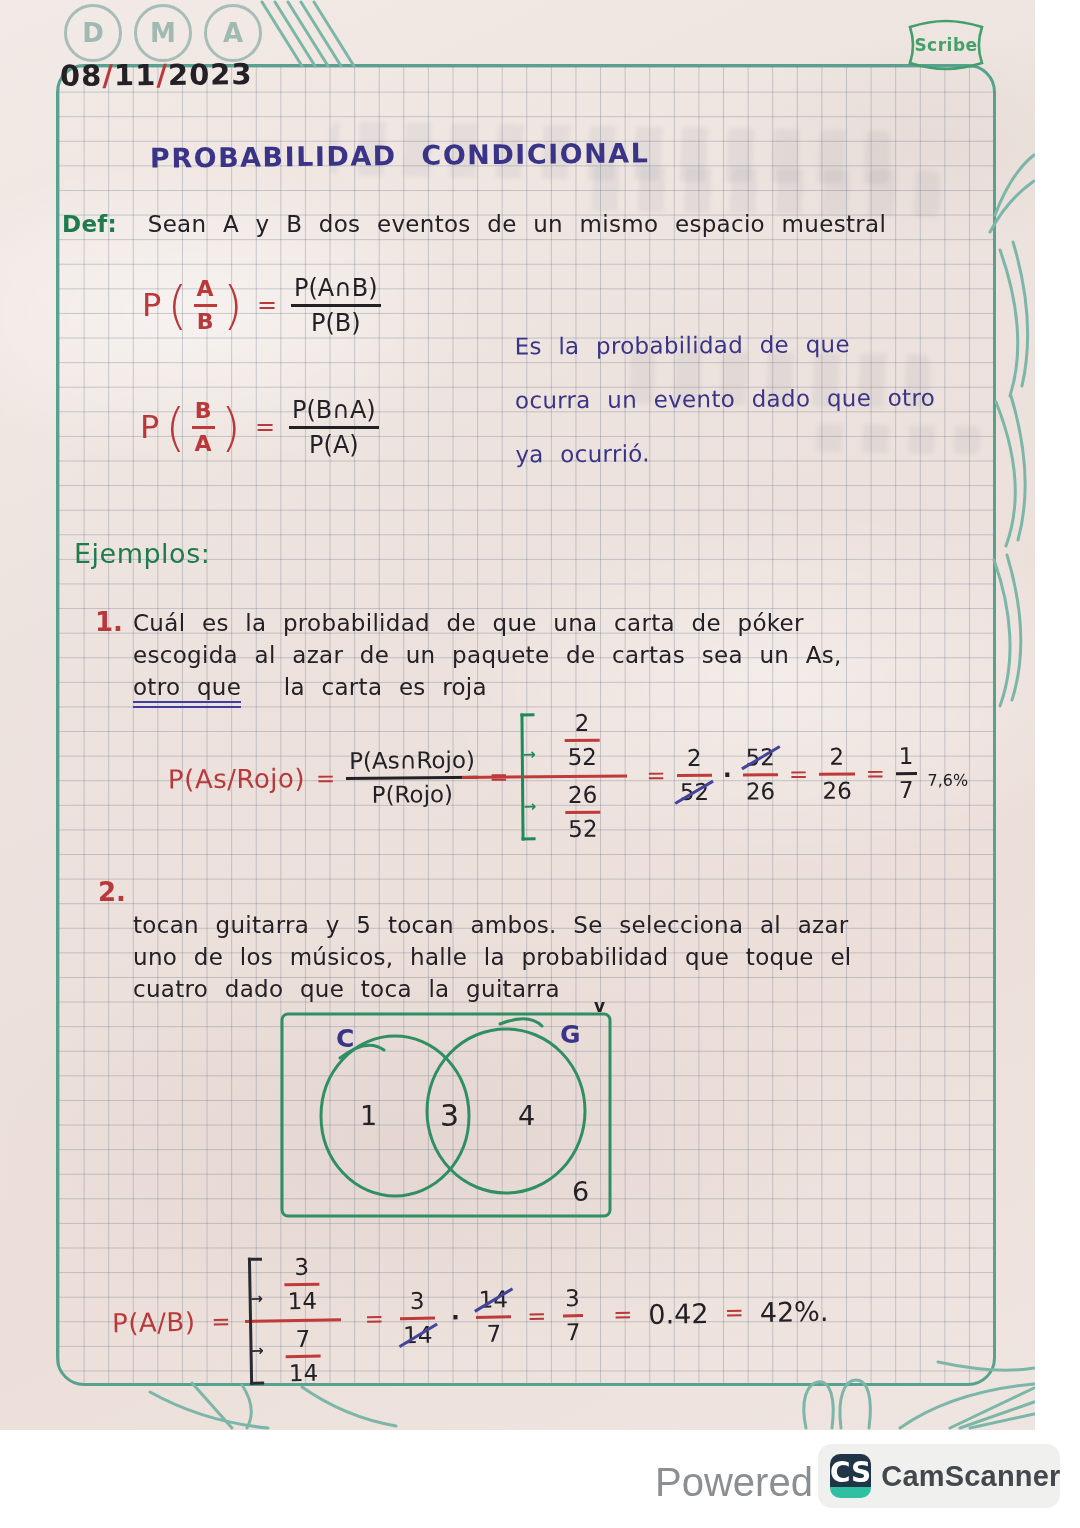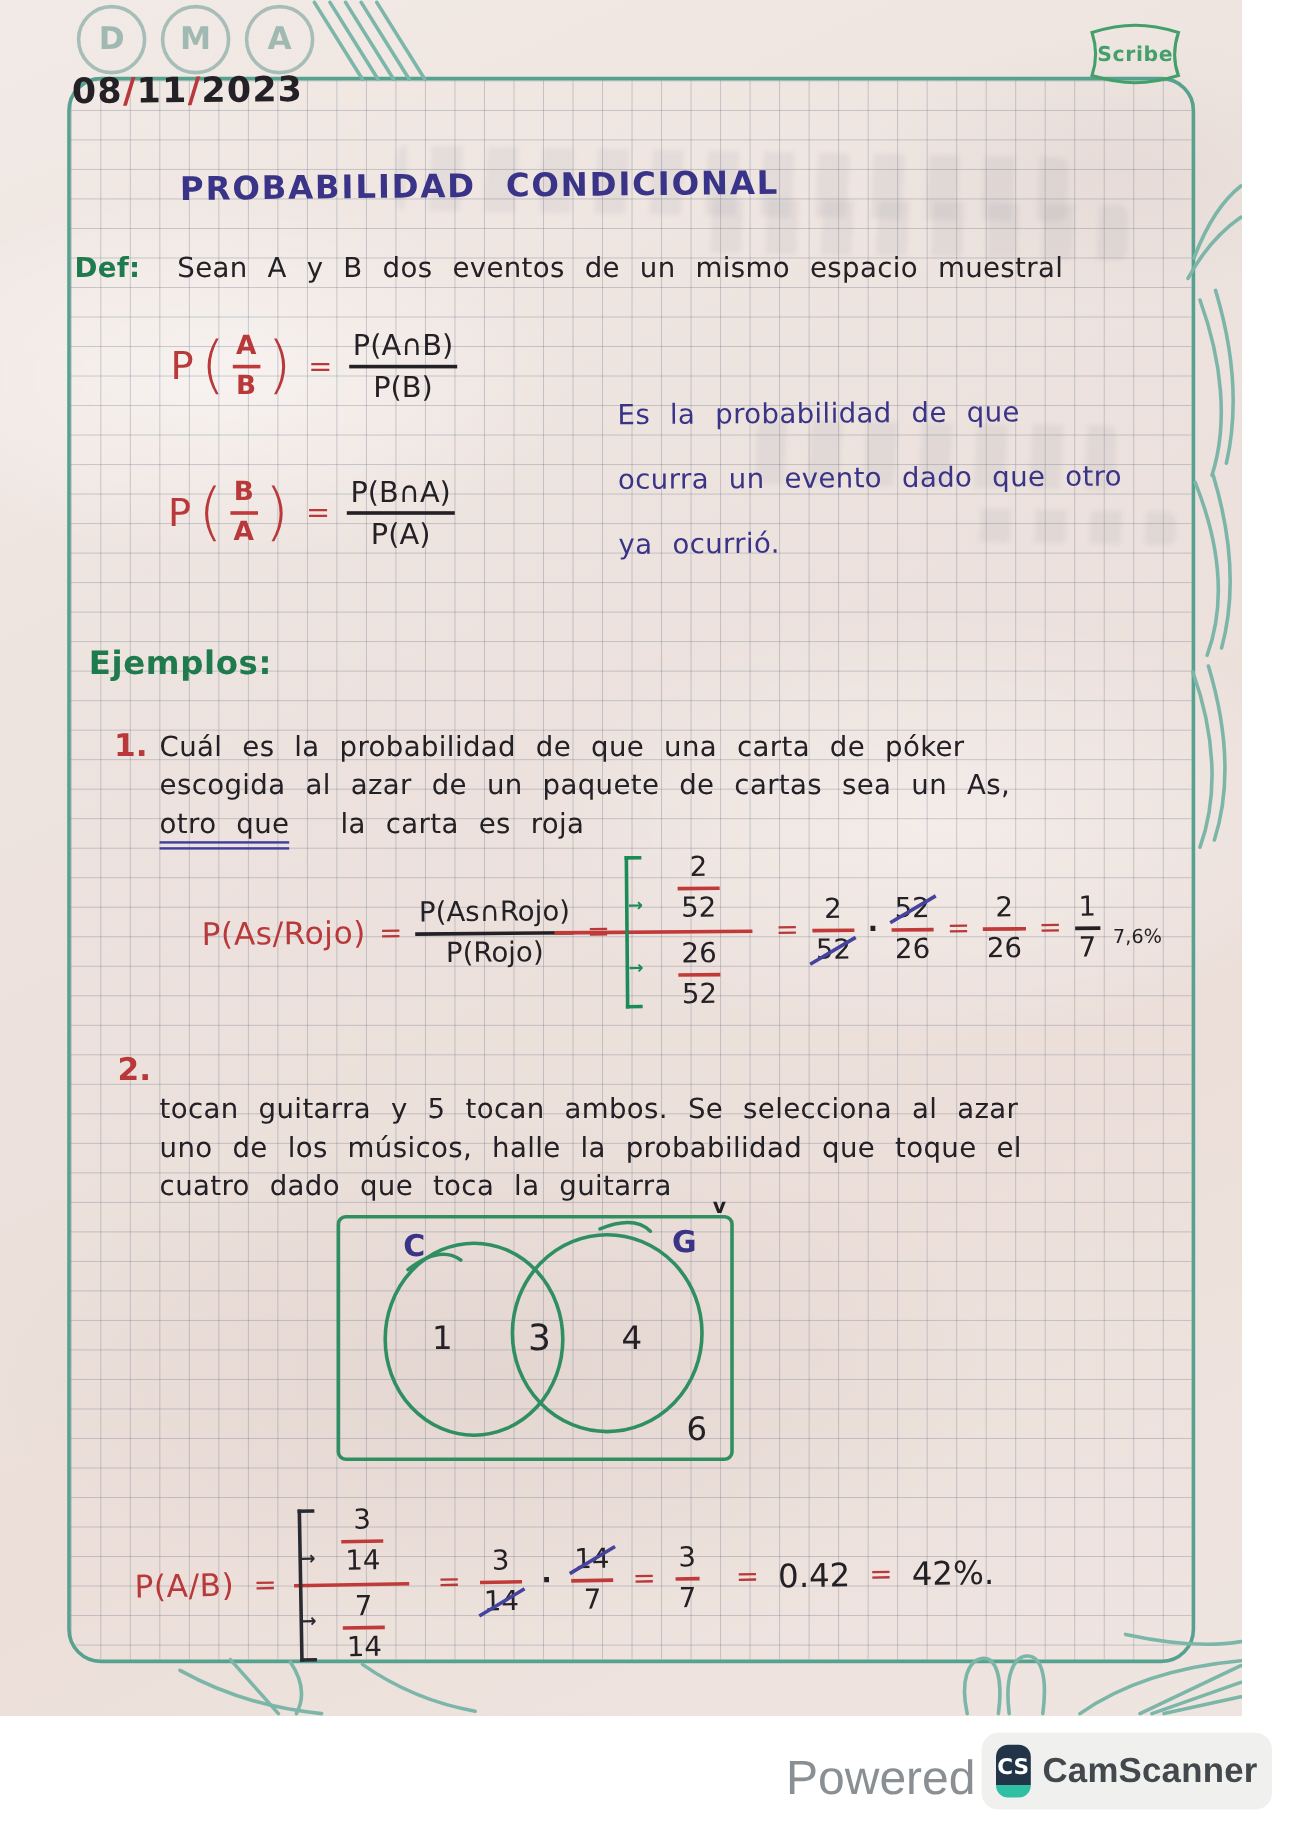--- a/index.html
+++ b/index.html
@@ -26,21 +26,21 @@
         background-size:24.6px 24.6px;}
 
   .ghost{position:absolute;filter:blur(2px);opacity:.55;border-radius:8px;
          background:repeating-linear-gradient(88deg,rgba(108,112,134,.16) 0 26px,rgba(108,112,134,0) 26px 46px);
          transform:scaleX(-1) rotate(-1deg);}
 
   
   .red{color:#b9383a;}  .green{color:#1f7a4d;}  .blue{color:#3a3488;}
   .black{color:#232026;}
 
-  .hand{letter-spacing:.4px;font-weight:bold;}
+  .hand{letter-spacing:.4px;}
   .para{font-size:23px;word-spacing:9px;letter-spacing:.3px;line-height:32px;white-space:nowrap;}
 
   
   .dma{position:absolute;top:4px;left:64px;display:flex;gap:12px;}
   .dma .circ{width:52px;height:52px;border:3.5px solid #a7beb8;border-radius:50%;
              display:flex;align-items:center;justify-content:center;
              font-size:26px;font-weight:bold;color:#a0bab3;}
   .scribe{position:absolute;left:903px;top:16px;width:86px;height:58px;}
   .scribe text{font-weight:bold;font-size:17px;fill:#43a06b;letter-spacing:.5px;}
 
@@ -81,21 +81,21 @@
 
   
   .footer{position:absolute;left:0;top:1430px;width:1080px;height:98px;background:#ffffff;}
   .powered{position:absolute;left:655px;top:30px;font-size:40px;color:#8a8f93;
            font-family:"Liberation Sans","DejaVu Sans",sans-serif;}
   .cspill{position:absolute;left:818px;top:14px;width:242px;height:64px;background:#f0f0ef;
           border-radius:14px;display:flex;align-items:center;gap:10px;padding:0 12px;box-sizing:border-box;}
   .cslogo{width:44px;height:44px;border-radius:10px;
           background:linear-gradient(#223447 0 76%,#2fc0a3 76% 100%);
           display:flex;align-items:center;justify-content:flex-start;}
-  .cslogo span{color:#fff;font-weight:bold;font-size:18px;width:100%;text-align:center;margin-top:-7px;}
+  .cslogo span{color:#fff;font-weight:bold;font-size:28px;width:100%;text-align:center;margin-top:-7px;}
   .csname{font-size:29px;font-weight:bold;color:#42484c;letter-spacing:.2px;
           font-family:"Liberation Sans","DejaVu Sans",sans-serif;}
 
   svg{display:block;}
 </style>
 </head>
 <body>
 
 <div id="stage">
 

